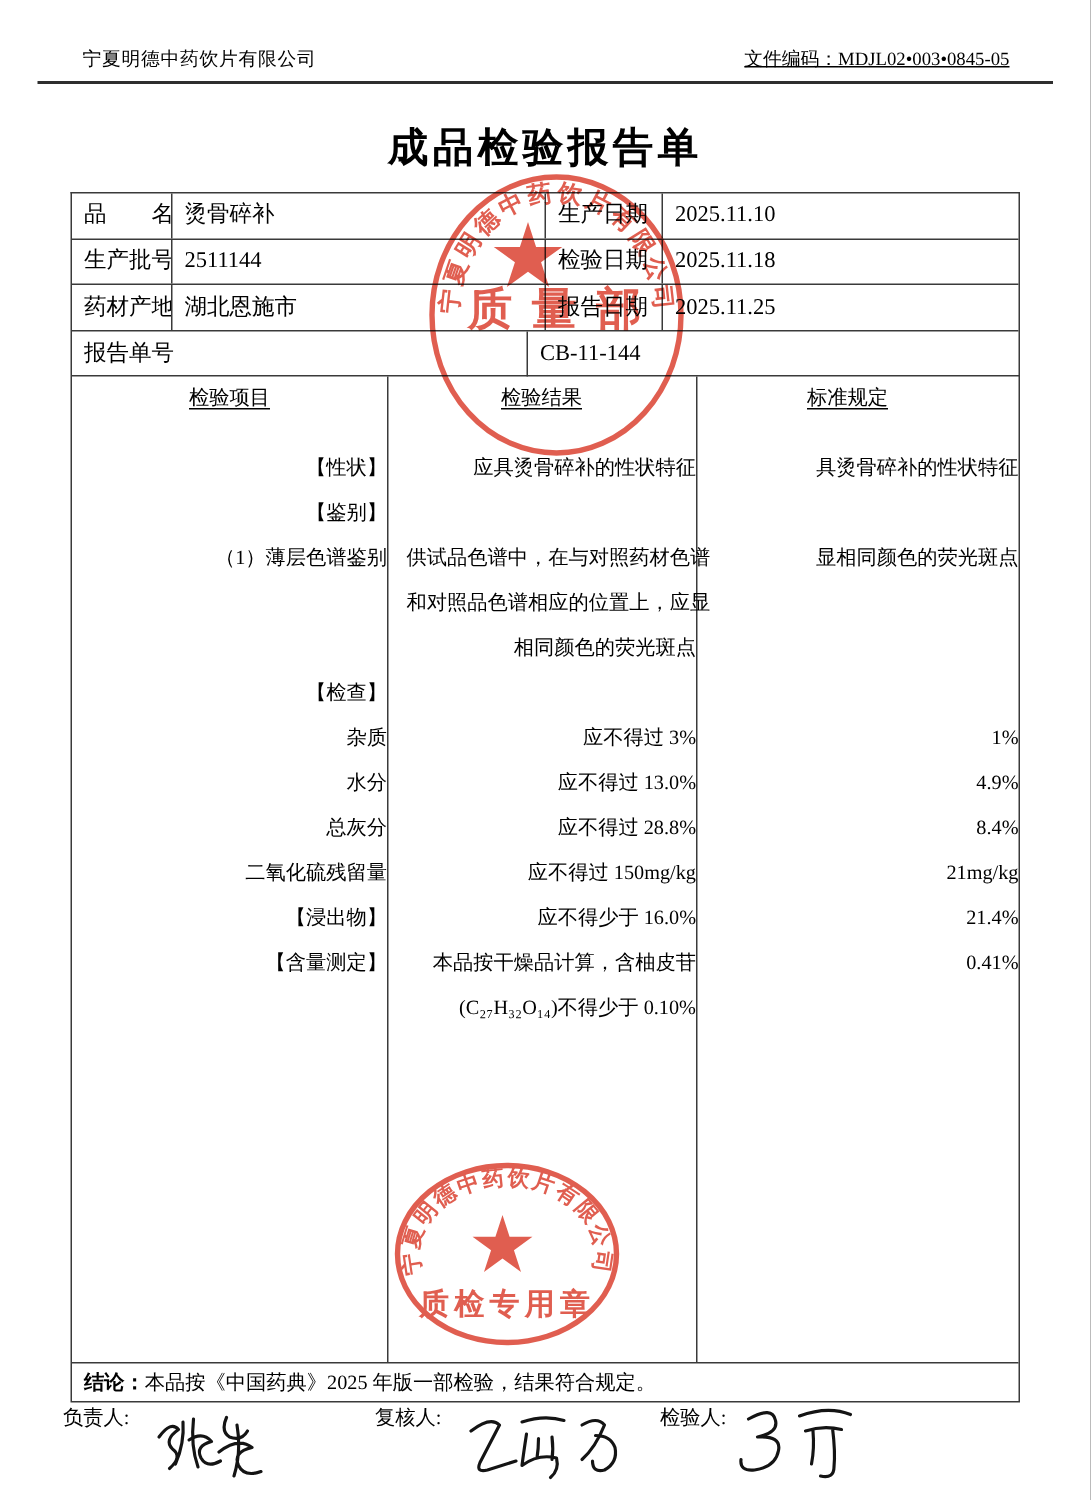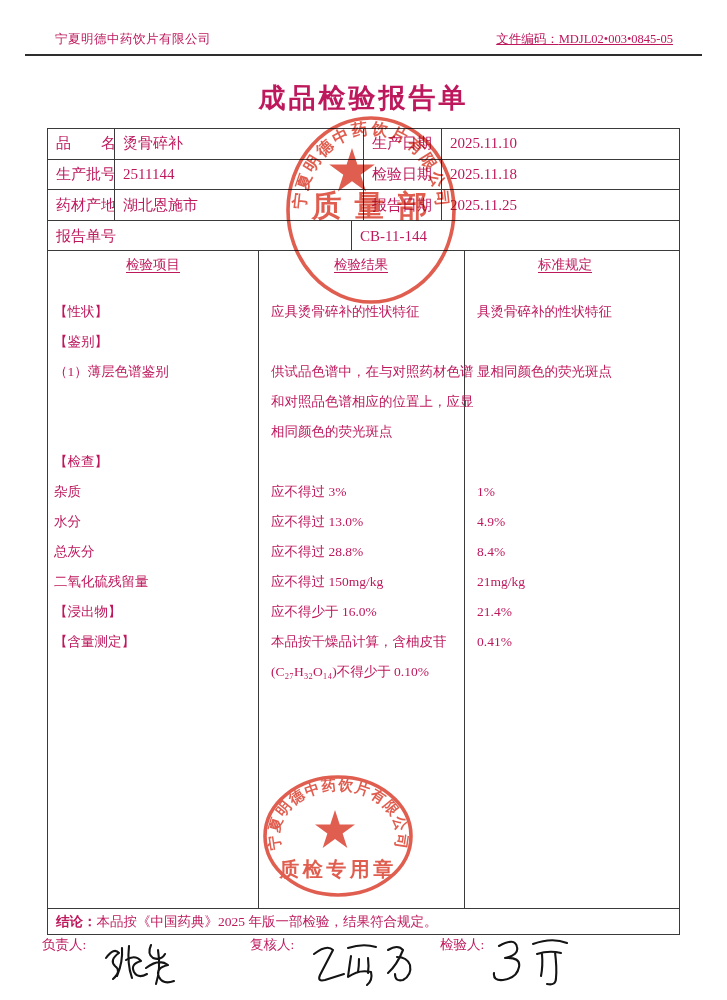--- a/index.html
+++ b/index.html
@@ -1,21 +1,21 @@
 <!DOCTYPE html>
 <html><head>
 <meta charset="utf-8">
 <style>
   * { margin:0; padding:0; box-sizing:border-box; }
   html,body { background:#888; }
   .page {
     position:relative; width:727px; height:1000px; margin:0 auto;
     background:#ffffff; overflow:hidden;
     font-family:"Liberation Serif","DejaVu Serif",serif;
-    color:#be185d;
+    color:#000000;
   }
   
   .hdr-company { position:absolute; left:55px; top:31px; font-size:12.5px; letter-spacing:.5px; }
   .hdr-code   { position:absolute; right:54px; top:31px; font-size:12.5px;text-decoration:underline; }
   .hdr-rule   { position:absolute; left:25px; top:54px; width:677px; height:2px; background:#2e2e2e; }
   .doc-title  { position:absolute; left:0; right:0; top:80px; text-align:center;
                 font-size:27px; font-weight:bold; letter-spacing:3px; }
 
   
   .info-table { position:absolute; left:47px; top:128px; width:633px; height:122px;
@@ -33,21 +33,21 @@
   .t-vline { position:absolute; top:0; width:1px; height:657px; background:#3a3a3a; }
   .t-vline.v1 { left:210px; }
   .t-vline.v2 { left:416px; }
   .t-header { position:absolute; left:0; right:13px; top:0; height:28px;
               display:grid; grid-template-columns:210px 206px 1fr; }
   .t-header > div { text-align:center; line-height:27px; }
   .t-header span { text-decoration:underline; text-underline-offset:3px; }
   .t-body { position:absolute; left:0; right:0; top:28px; height:629px;
             display:grid; grid-template-columns:210px 206px 1fr; grid-auto-rows:30px;
             padding-top:18px; overflow:hidden; }
-  .tcell { line-height:30px; white-space:nowrap; overflow:visible; }
+  .tcell { line-height:30px; white-space:nowrap; overflow:visible;text-align:right; }
   .tcell-item     { padding-left:6px; }
   .tcell-standard { padding-left:13px; }
   .tcell-result   { padding-left:13px; }
   .t-conclusion { position:absolute; left:0; right:0; top:657px; height:27px;
                   border-top:1px solid #3a3a3a; line-height:26px; padding-left:8px;
                   font-size:13.5px; white-space:nowrap; }
   .t-conclusion b { font-weight:bold; }
 
   
   .sign-row { position:absolute; left:0; right:0; top:936px; font-size:13.5px; }

